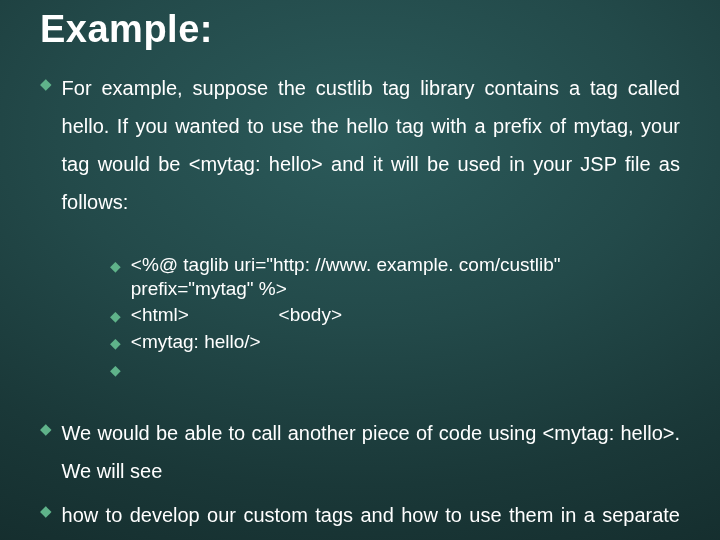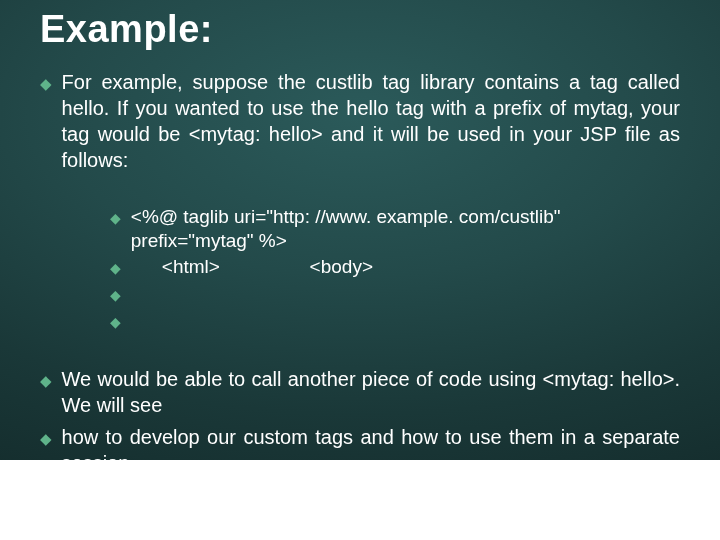--- a/index.html
+++ b/index.html
@@ -5,21 +5,21 @@
   html, body {
     margin: 0;
     padding: 0;
     width: 720px;
     height: 540px;
     overflow: hidden;
     font-family: Arial, Helvetica, sans-serif;
   }
   .slide {
     width: 720px;
-    height: 460px;
+    height: 540px;
     background: radial-gradient(ellipse 120% 100% at 50% 25%,
       #2b5a5a 0%,
       #234a4a 35%,
       #1a3838 65%,
       #122828 100%);
     color: #ffffff;
     box-sizing: border-box;
     padding: 8px 40px 28px 40px;
     position: relative;
   }
@@ -52,38 +52,37 @@
   .marker-l2 {
     flex: 0 0 auto;
     color: #5fb38a;
     font-size: 14px;
     line-height: 24px;
     margin-right: 10px;
     margin-top: 1px;
   }
   .text-l1 {
     font-size: 20px;
-    line-height: 26px;
+    line-height: 38px;
     text-align: justify;
     color: #ffffff;
   }
   .text-l2 {
     font-size: 19px;
     line-height: 24px;
     color: #ffffff;
   }
   .spacer {
     height: 26px;
   }
   .spacer-mid {
     height: 30px;
   }
   .code-inline {
     white-space: pre;
-    margin-left: 31px;
   }
 </style>
 </head>
 <body>
 
 <div class="slide">
 
   <h1 class="title">Example:</h1>
 
   <div class="bullet-l1">
@@ -96,20 +95,21 @@
   <div class="bullet-l2">
     <span class="marker-l2">◆</span>
     <span class="text-l2">&lt;%@ taglib uri="http: //www. example. com/custlib" prefix="mytag" %&gt;</span>
   </div>
   <div class="bullet-l2">
     <span class="marker-l2">◆</span>
     <span class="text-l2 code-inline">&lt;html&gt;                 &lt;body&gt;</span>
   </div>
   <div class="bullet-l2">
     <span class="marker-l2">◆</span>
+    <span class="text-l2">&lt;mytag: hello/&gt;</span>
   </div>
   <div class="bullet-l2">
     <span class="marker-l2">◆</span>
   </div>
 
   <div class="spacer-mid"></div>
 
   <div class="bullet-l1">
     <span class="marker">◆</span>
     <span class="text-l1">We would be able to call another piece of code using &lt;mytag: hello&gt;. We will see</span>

